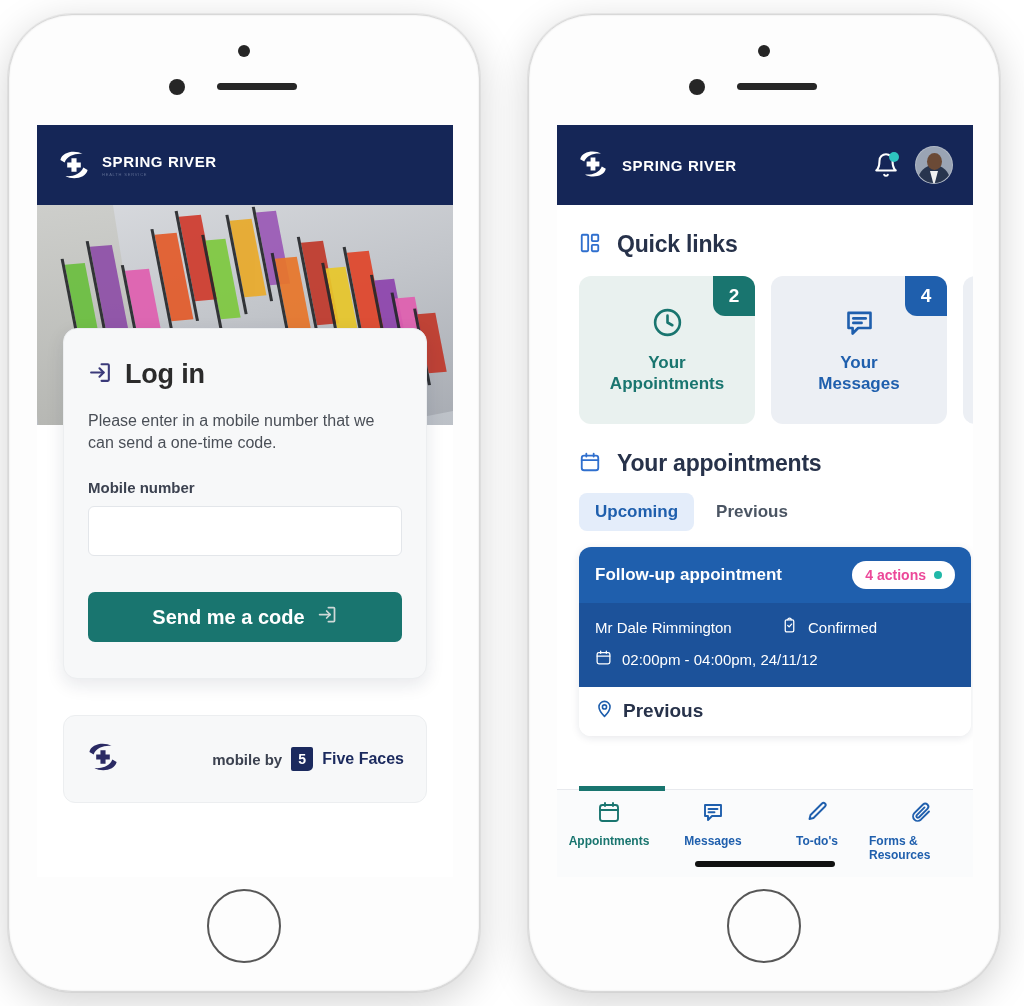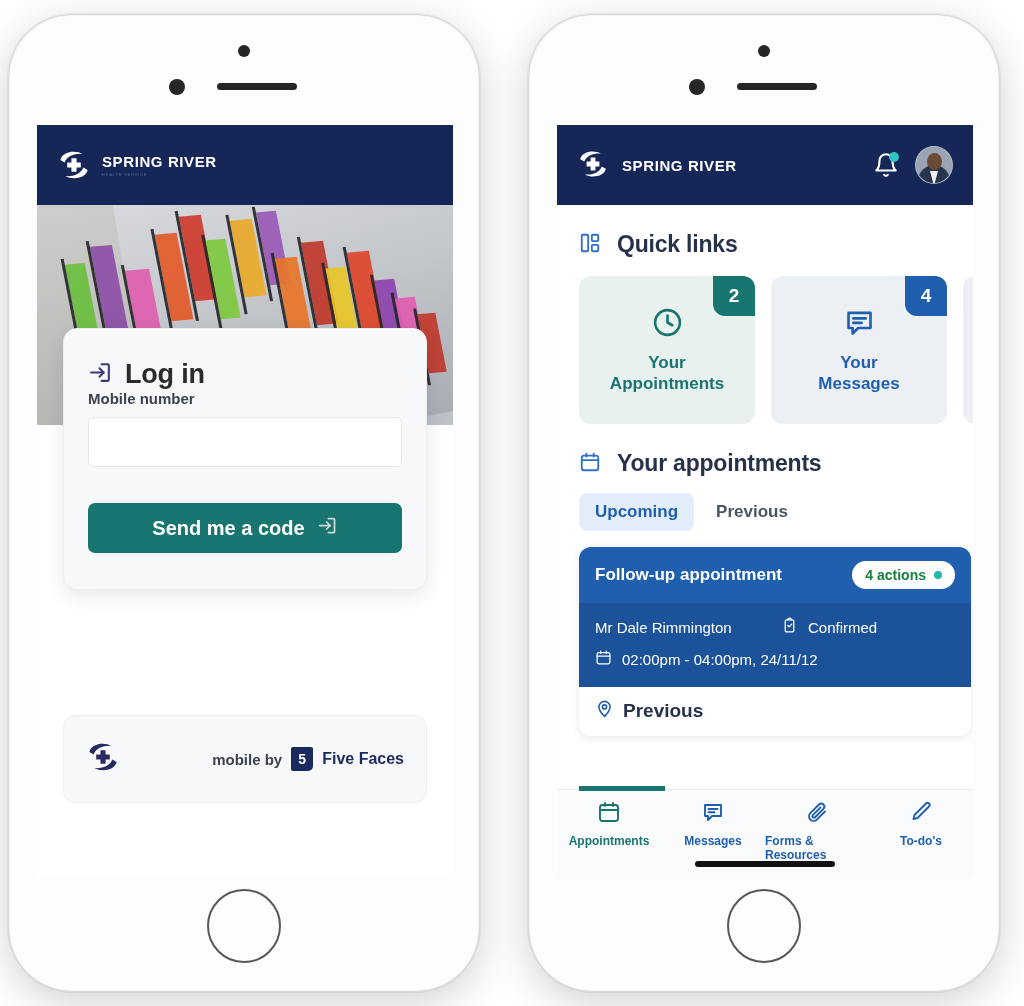--- a/index.html
+++ b/index.html
@@ -197,21 +197,21 @@
     top: 203px;
     width: 364px;
     background: #f7f8f9;
     border-radius: 14px;
     border: 1px solid #eceef0;
     padding: 30px 24px 36px 24px;
     box-shadow: 0 6px 18px rgba(20,30,60,0.10);
   }
   .login-title-row {
     display: flex; align-items: center; gap: 12px;
-    margin-bottom: 0;
+    margin-bottom: 20px;
   }
   .login-title {
     font-size: 27px;
     font-weight: bold;
     color: #2b2b2b;
     letter-spacing: -0.2px;
   }
   .login-desc {
     font-size: 16px;
     line-height: 1.35;
@@ -400,21 +400,21 @@
     font-size: 17px;
     font-weight: bold;
   }
   .actions-chip {
     margin-left: auto;
     background: #ffffff;
     border-radius: 14px;
     padding: 6px 13px;
     font-size: 14px;
     font-weight: bold;
-    color: #15803d;
+    color: #ec4899;
     display: flex;
     align-items: center;
     gap: 8px;
   }
   .actions-dot {
     width: 8px; height: 8px;
     border-radius: 50%;
     background: #21b8a8;
   }
   .appt-body {
@@ -549,20 +549,21 @@
           <span>
             <svg viewBox="0 0 24 24" width="25" height="25" fill="none" stroke="#3b3a7a" stroke-width="2" stroke-linecap="round" stroke-linejoin="round">
               <path d="M13 4 h6 a1 1 0 0 1 1 1 v14 a1 1 0 0 1 -1 1 h-6"></path>
               <path d="M3 12 h12"></path>
               <path d="M11 8 l4 4 l-4 4"></path>
             </svg>
           </span>
           <span class="login-title">Log in</span>
         </div>
 
+        <div class="login-desc">Please enter in a mobile number that we can send a one-time code.</div>
 
         <div class="field-label">Mobile number</div>
         <input class="text-input" type="text" value="" placeholder="" style="">
 
         <button class="primary-btn">
           <span>Send me a code</span>
           <span>
             <svg viewBox="0 0 24 24" width="21" height="21" fill="none" stroke="#cfd9d8" stroke-width="2" stroke-linecap="round" stroke-linejoin="round">
               <path d="M13 4 h6 a1 1 0 0 1 1 1 v14 a1 1 0 0 1 -1 1 h-6"></path>
               <path d="M3 12 h12"></path>
@@ -756,35 +757,35 @@
                 <path d="M7.5 9 h9"></path>
                 <path d="M7.5 12.3 h6"></path>
               </svg>
             </span>
             <span class="nav-label">Messages</span>
           </div>
 
           <div class="nav-item">
             <span>
               <svg viewBox="0 0 24 24" width="24" height="24" fill="none" stroke="#1f5fad" stroke-width="1.9" stroke-linecap="round" stroke-linejoin="round">
+                <path d="M17 3.5 a2.1 2.1 0 0 1 3 3 l-11.5 11.5 l-4 1 l1 -4 z"></path>
+              </svg>
+            </span>
+            <span class="nav-label">To-do's</span>
+          </div>
+
+          <div class="nav-item">
+            <span>
+              <svg viewBox="0 0 24 24" width="24" height="24" fill="none" stroke="#1f5fad" stroke-width="1.9" stroke-linecap="round" stroke-linejoin="round">
                 <path d="M20 11.5 l-8.2 8.2 a4.6 4.6 0 0 1 -6.5 -6.5 l8.7 -8.7 a3.1 3.1 0 0 1 4.4 4.4 l-8.6 8.6 a1.6 1.6 0 0 1 -2.2 -2.2 l7.9 -7.9"></path>
               </svg>
             </span>
             <span class="nav-label">Forms &amp; Resources</span>
           </div>
 
-          <div class="nav-item">
-            <span>
-              <svg viewBox="0 0 24 24" width="24" height="24" fill="none" stroke="#1f5fad" stroke-width="1.9" stroke-linecap="round" stroke-linejoin="round">
-                <path d="M17 3.5 a2.1 2.1 0 0 1 3 3 l-11.5 11.5 l-4 1 l1 -4 z"></path>
-              </svg>
-            </span>
-            <span class="nav-label">To-do's</span>
-          </div>
-
           <div class="home-indicator"></div>
         </div>
 
       </div>
     </div>
   </div>
 
 </div>
 
 </body></html>

